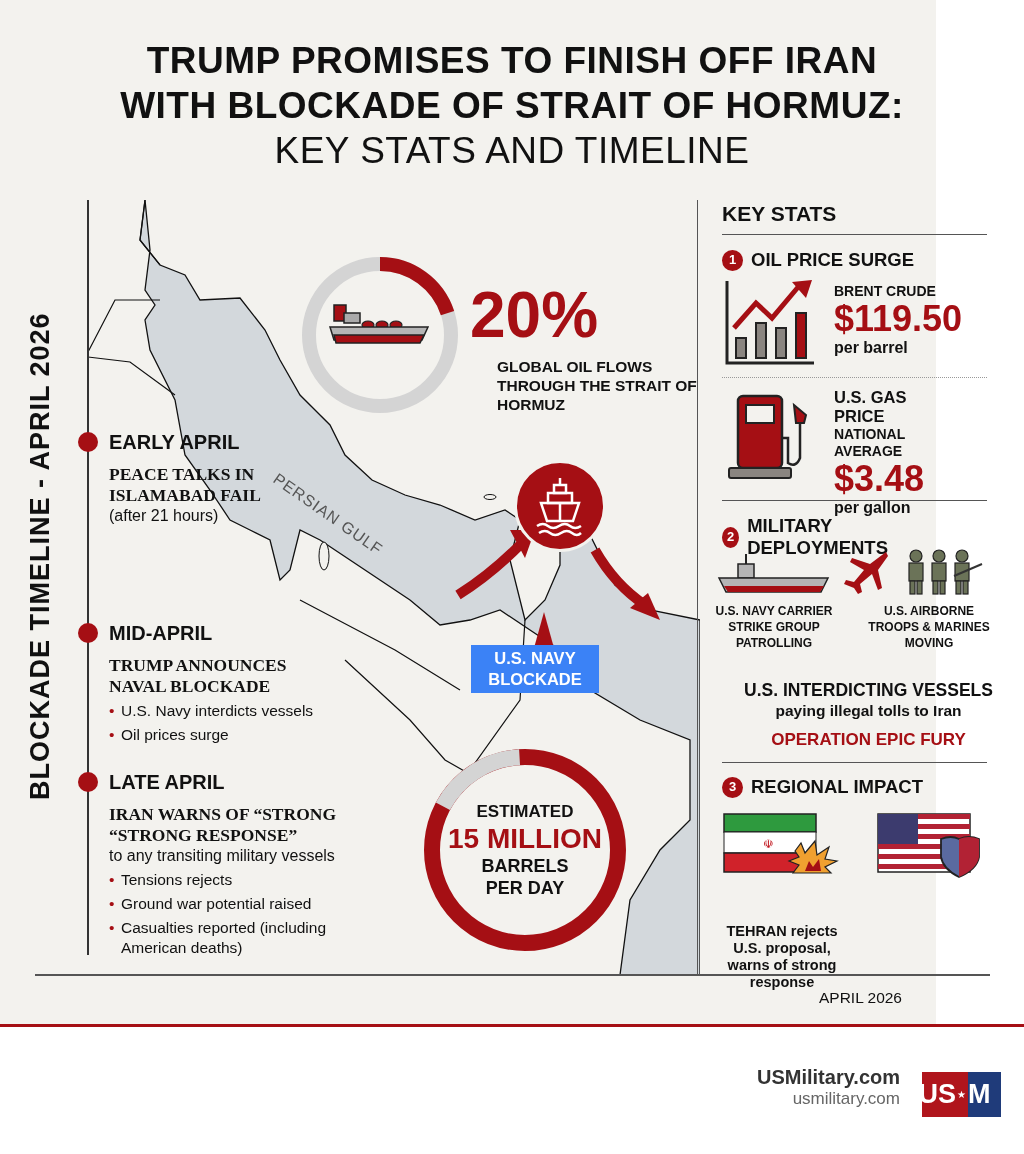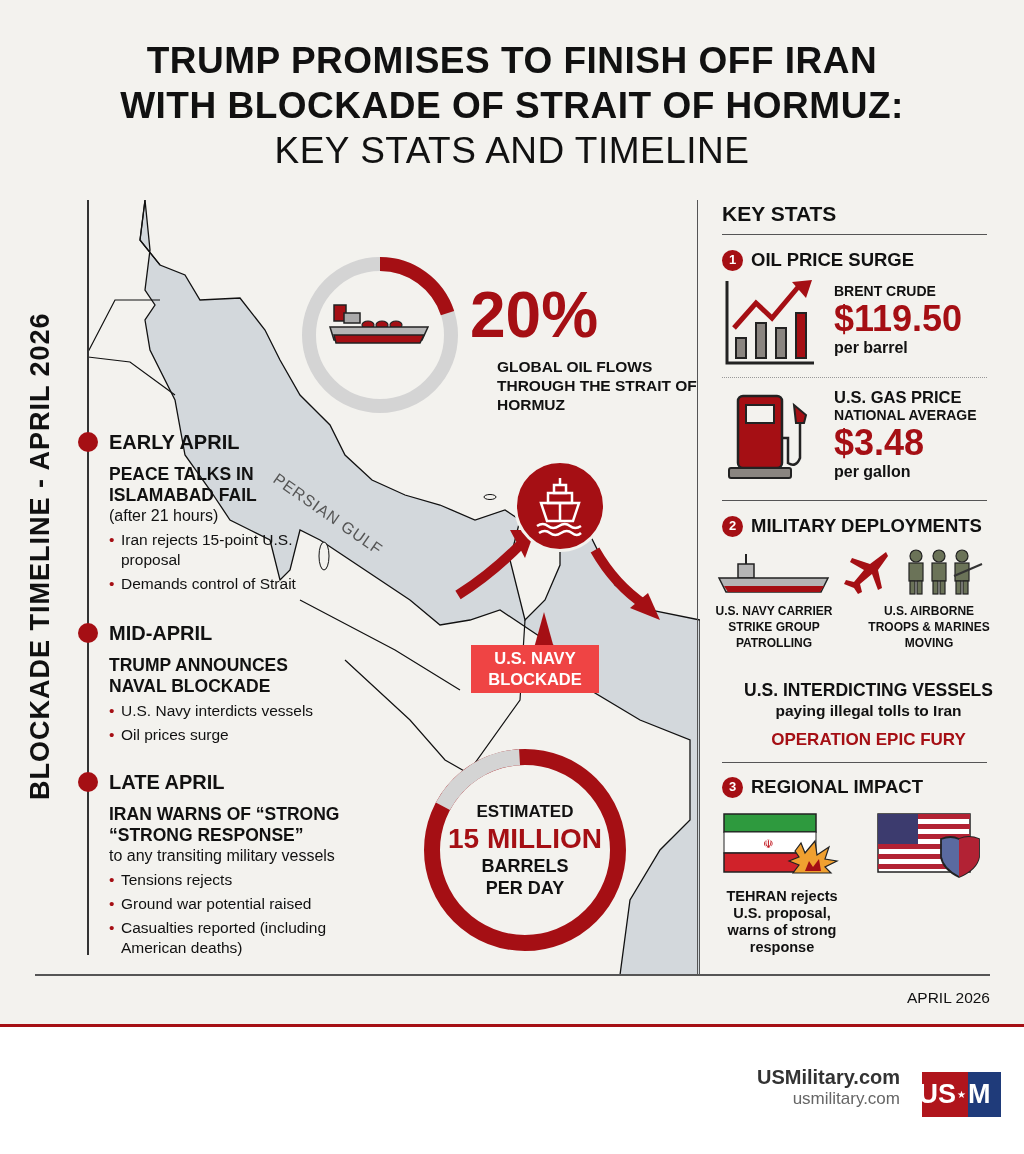--- a/index.html
+++ b/index.html
@@ -1,40 +1,40 @@
 <!DOCTYPE html>
 <html><head>
 <meta charset="utf-8">
 <style>
   * { box-sizing: border-box; margin: 0; padding: 0; }
   html, body { width: 1024px; height: 1154px; background: #fff; overflow: hidden; }
   body { font-family: "Liberation Sans", "DejaVu Sans", sans-serif; color: #111; position: relative; }
-  .poster { position: absolute; left: 0; top: 0; width: 1024px; height: 1025px; background: #f3f2ee; }
+  .poster { position: absolute; left: 0; top: 0; width: 936px; height: 1025px; background: #f3f2ee; }
   .title { position: absolute; left: 0; top: 38px; width: 1024px; text-align: center; }
   .title .l1, .title .l2 { font-weight: 700; font-size: 37px; letter-spacing: 0.5px; line-height: 45px; color: #111; }
   .title .l3 { font-weight: 400; font-size: 37px; line-height: 46px; color: #111; letter-spacing: 0.5px; }
   .map { position: absolute; left: 0; top: 195px; width: 700px; height: 780px; }
   .vline { position: absolute; left: 87px; top: 200px; width: 2px; height: 755px; background: #333; }
   .vertical-label { position: absolute; left: 25px; top: 800px; transform-origin: left top; transform: rotate(-90deg); font-weight: 700; font-size: 27px; letter-spacing: 1px; white-space: nowrap; }
   .tl-item { position: absolute; left: 78px; }
   .tl-dot { position: absolute; left: 0; top: 2px; width: 20px; height: 20px; border-radius: 50%; background: #a50f14; }
   .tl-body { position: absolute; left: 31px; top: 0; width: 300px; }
   .tl-date { font-weight: 700; font-size: 20px; line-height: 24px; margin-bottom: 10px; }
-  .tl-head { font-weight: 700; font-size: 17.5px; line-height: 21px; }
+  .tl-head { font-weight: 700; font-size: 17.5px; line-height: 21px; font-family: Liberation Serif, serif; }
   .tl-sub { font-size: 15.5px; line-height: 20px; font-weight: 700; }
   .tl-sub.reg { font-weight: 400; font-size: 16px; }
   .tl-bullets { list-style: none; margin-top: 4px; }
   .tl-bullets li { font-size: 15.5px; line-height: 20px; position: relative; padding-left: 12px; margin-bottom: 4px; }
   .tl-bullets li::before { content: "•"; color: #a50f14; position: absolute; left: 0; top: 0; }
   .donut1 { position: absolute; left: 300px; top: 255px; width: 160px; height: 160px; }
   .stat20 { position: absolute; left: 470px; top: 280px; font-weight: 700; font-size: 64px; color: #a50f14; line-height: 70px; }
   .stat20-label { position: absolute; left: 465px; top: 357px; font-weight: 700; font-size: 15.5px; line-height: 19px; width: 200px; margin-left: 32px; }
   .persian { position: absolute; left: 280px; top: 470px; transform: rotate(35deg); transform-origin: left top; font-size: 16px; color: #555; letter-spacing: 1px; }
   .blockade-circle { position: absolute; left: 514px; top: 460px; width: 92px; height: 92px; border-radius: 50%; background: #a50f14; border: 3px solid #f3f2ee; }
-  .blockade-label { position: absolute; left: 471px; top: 645px; width: 128px; background: #ef4444; color: #fff; font-weight: 700; font-size: 16.5px; line-height: 21px; text-align: center; padding: 3px 0; }
+  .blockade-label { position: absolute; left: 471px; top: 645px; width: 128px; background: #3b82f6; color: #fff; font-weight: 700; font-size: 16.5px; line-height: 21px; text-align: center; padding: 3px 0; }
   .blockade-pointer { position: absolute; left: 534px; top: 612px; width: 0; height: 0; border-left: 10px solid transparent; border-right: 10px solid transparent; border-bottom: 36px solid #a50f14; }
   .donut2 { position: absolute; left: 420px; top: 745px; width: 210px; height: 210px; }
   .d2-text { position: absolute; left: 420px; top: 800px; width: 210px; text-align: center; }
   .d2-est { font-weight: 700; font-size: 17px; line-height: 23px; }
   .d2-big { font-weight: 700; font-size: 28px; line-height: 32px; color: #a50f14; }
   .d2-unit { font-weight: 700; font-size: 18px; line-height: 22px; }
   .right-divider { position: absolute; left: 697px; top: 200px; width: 1px; height: 775px; background: #555; }
   .ks-title { position: absolute; left: 722px; top: 199px; font-weight: 700; font-size: 21px; line-height: 30px; }
   .ks-rule { position: absolute; left: 722px; width: 265px; height: 1px; background: #555; }
   .sec-head { position: absolute; left: 722px; display: flex; align-items: center; font-weight: 700; font-size: 18.5px; line-height: 22px; }
@@ -92,24 +92,20 @@
 
   <div class="vline"></div>
   <div class="vertical-label">BLOCKADE TIMELINE - APRIL 2026</div>
 
   <div class="tl-item" style="top:430px;">
     <div class="tl-dot"></div>
     <div class="tl-body">
       <div class="tl-date">EARLY APRIL</div>
       <div class="tl-head" style="width:180px;">PEACE TALKS IN ISLAMABAD FAIL</div>
       <div class="tl-sub reg">(after 21 hours)</div>
-      <ul class="tl-bullets" style="width:200px;">
-        <li>Iran rejects 15-point U.S. proposal</li>
-        <li>Demands control of Strait</li>
-      </ul>
     </div>
   </div>
 
   <div class="tl-item" style="top:621px;">
     <div class="tl-dot"></div>
     <div class="tl-body">
       <div class="tl-date">MID-APRIL</div>
       <div class="tl-head" style="width:200px;">TRUMP ANNOUNCES NAVAL BLOCKADE</div>
       <ul class="tl-bullets">
         <li>U.S. Navy interdicts vessels</li>
@@ -284,21 +280,21 @@
         <rect x="1" y="21" width="92" height="5"></rect>
       <rect x="1" y="31" width="92" height="5"></rect>
         <rect x="1" y="41" width="92" height="5"></rect>
         <rect x="1" y="51" width="92" height="5"></rect>
     </g>
     <rect x="1" y="1" width="40" height="30" fill="#3c3b6e"></rect>
     <path d="M82 26 Q92 22 102 26 L102 44 Q100 56 82 64 Q66 56 64 44 L64 26 Q74 22 82 26 Z" fill="#5a6aa0" stroke="#222" stroke-width="1.8"></path>
     <path d="M82 26 Q92 22 102 26 L102 44 Q100 56 82 64 Z" fill="#b22234"></path>
   </svg>
 
-  <div class="impact-cap" style="left:716px;top:888px;width:132px;">TEHRAN rejects U.S. proposal, warns of strong response</div>
+  <div class="impact-cap" style="left:716px;top:923px;width:132px;">TEHRAN rejects U.S. proposal, warns of strong response</div>
 
   <div class="bottom-rule"></div>
   <div class="date-right">APRIL 2026</div>
 </div>
 
 <div class="red-band"></div>
 
 <div class="footer-brand">
   <div class="name">USMilitary.com</div>
   <div class="url">usmilitary.com</div>

